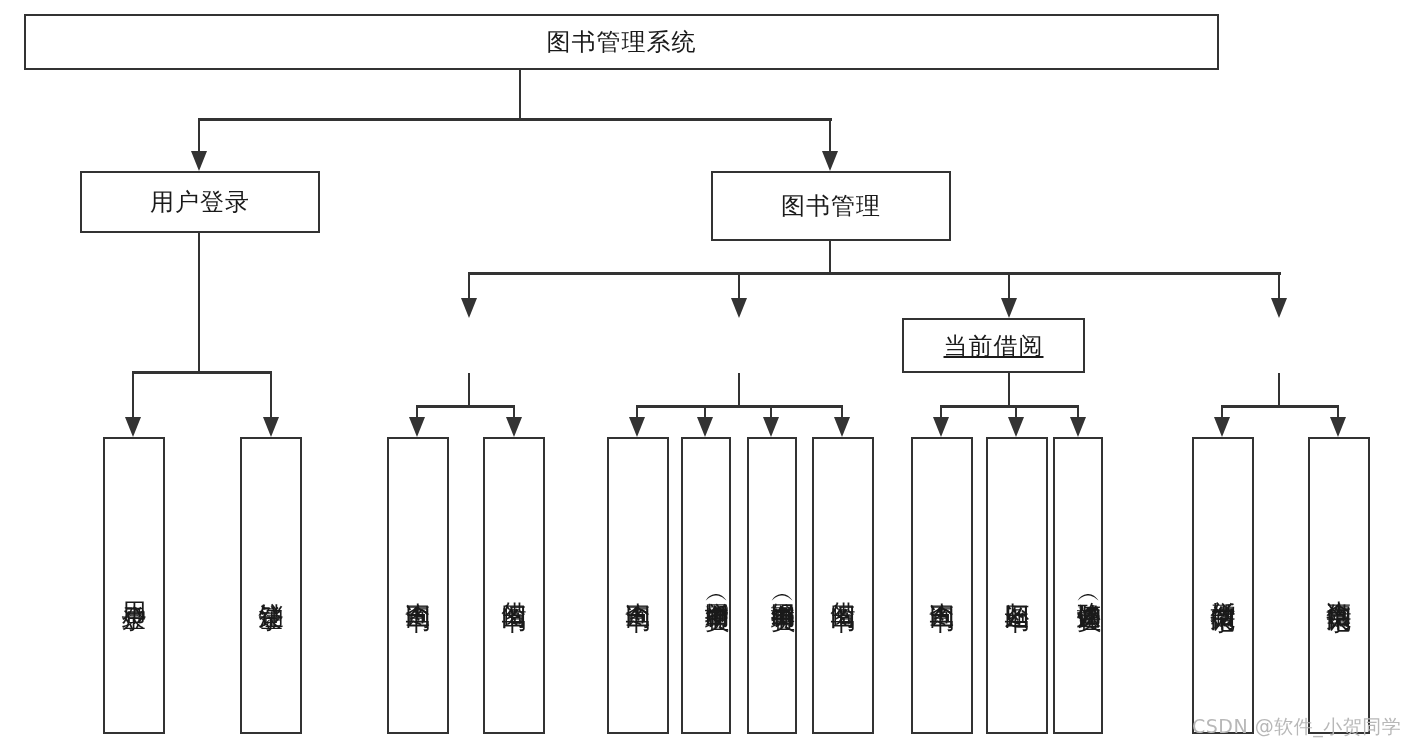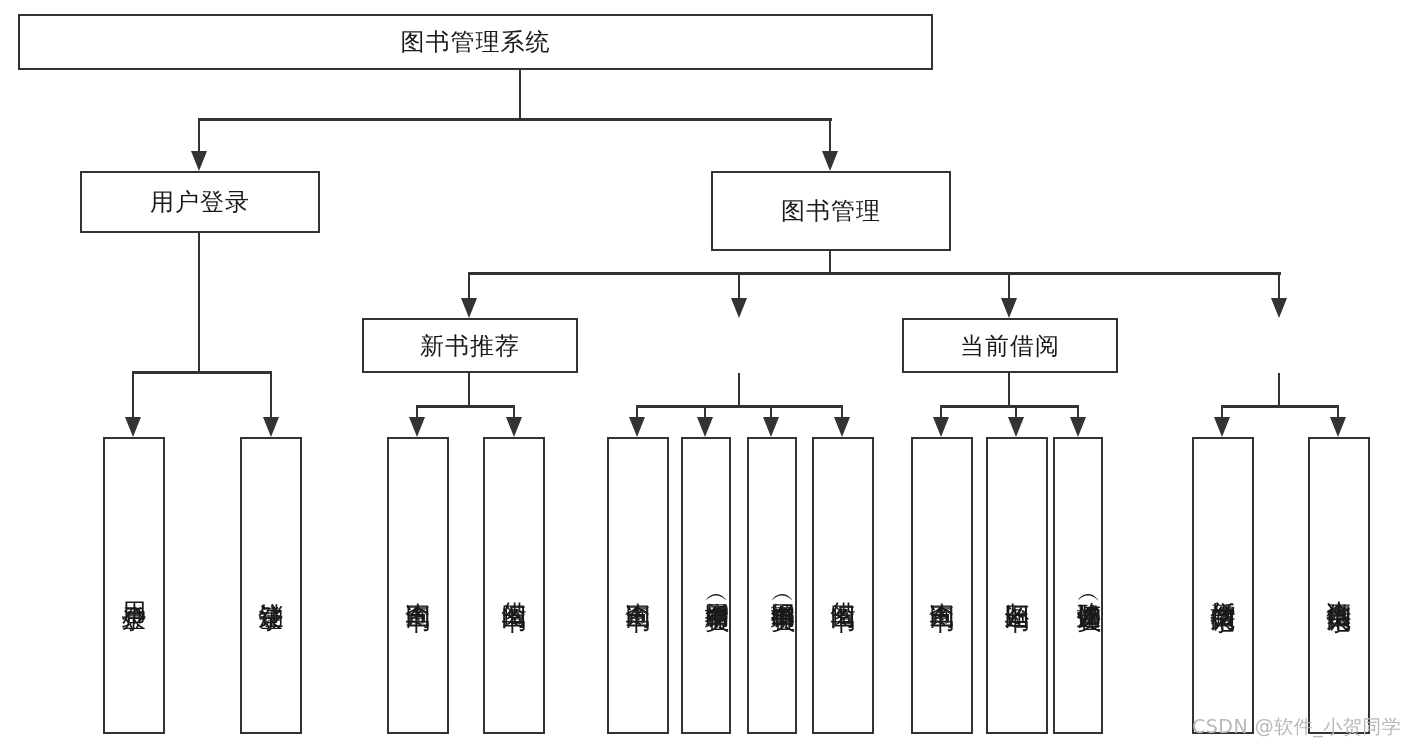--- a/index.html
+++ b/index.html
@@ -118,25 +118,24 @@
     <div class="conn conn-v" style="left: 1014.75px; top: 405px; height: 12px;"></div>
     <div class="arrow" style="left: 1008px; top: 417px;"></div>
     <div class="conn conn-v" style="left: 1076.75px; top: 405px; height: 12px;"></div>
     <div class="arrow" style="left: 1070px; top: 417px;"></div>
     <div class="conn conn-v" style="left: 1277.75px; top: 373px; height: 32px;"></div>
     <div class="conn conn-h" style="left: 1220.75px; top: 405px; width: 118.5px;"></div>
     <div class="conn conn-v" style="left: 1220.75px; top: 405px; height: 12px;"></div>
     <div class="arrow" style="left: 1214px; top: 417px;"></div>
     <div class="conn conn-v" style="left: 1336.75px; top: 405px; height: 12px;"></div>
     <div class="arrow" style="left: 1330px; top: 417px;"></div>
-    <div class="node node-h" style="left: 18px; top: 14px; width: 915px; height: 56px;">图书管理系统</div>
+    <div class="node node-h" style="left: 24px; top: 14px; width: 1195px; height: 56px;">图书管理系统</div>
     <div class="node node-h" style="left: 80px; top: 171px; width: 240px; height: 62px;">用户登录</div>
-    <div class="node node-h" style="left: 711px; top: 171px; width: 240px; height: 80px;">图书管理</div>
-    <div class="node node-h" style="left: 362px; top: 318px; width: 216px; height: 55px;">新书推荐</div>
-    <div class="node node-h" style="left: 902px; top: 318px; width: 216px; height: 55px;">当前借阅</div>
+    <div class="node node-h" style="left: 711px; top: 171px; width: 240px; height: 70px;">图书管理</div>
+    <div class="node node-h" style="left: 902px; top: 318px; width: 183px; height: 55px; text-decoration: underline;">当前借阅</div>
     <div class="node node-v" style="left: 103px; top: 437px; width: 62px; height: 297px;">用户登录</div>
     <div class="node node-v" style="left: 240px; top: 437px; width: 62px; height: 297px;">注销登录</div>
     <div class="node node-v" style="left: 387px; top: 437px; width: 62px; height: 297px;">查询图书</div>
     <div class="node node-v" style="left: 483px; top: 437px; width: 62px; height: 297px;">借阅图书</div>
     <div class="node node-v" style="left: 607px; top: 437px; width: 62px; height: 297px;">查询图书</div>
     <div class="node node-v tall" style="left: 681px; top: 437px; width: 50px; height: 297px;">新增图书（管理员）</div>
     <div class="node node-v tall" style="left: 747px; top: 437px; width: 50px; height: 297px;">编辑图书（管理员）</div>
     <div class="node node-v" style="left: 812px; top: 437px; width: 62px; height: 297px;">借阅图书</div>
     <div class="node node-v" style="left: 911px; top: 437px; width: 62px; height: 297px;">查询图书</div>
     <div class="node node-v" style="left: 986px; top: 437px; width: 62px; height: 297px;">归还图书</div>

